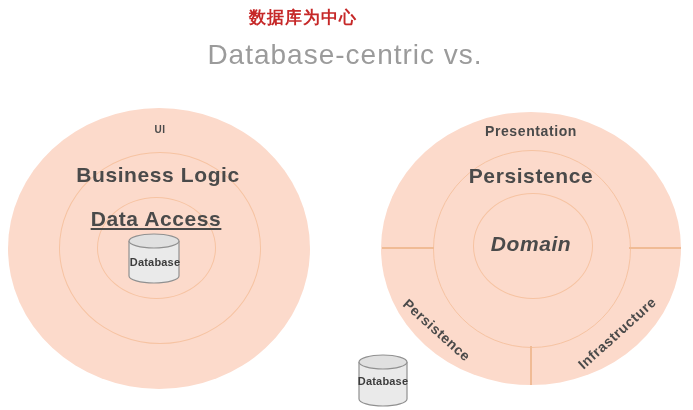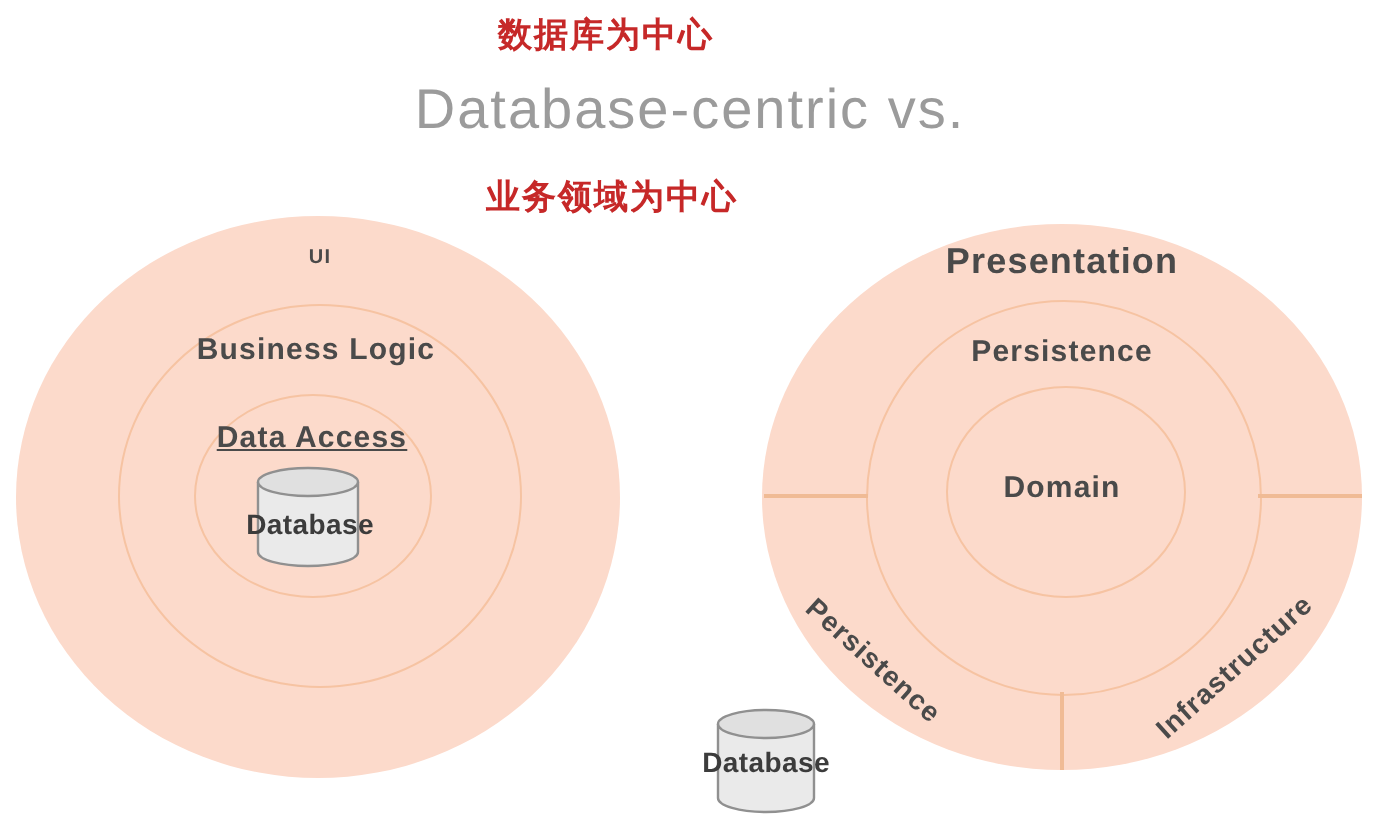--- a/index.html
+++ b/index.html
@@ -20,41 +20,40 @@
     color:#9b9b9b; white-space:nowrap;
   }
   
   .ellipse { position:absolute; border-radius:50%; }
   .fill    { background:#fcdacb; }
   .ringline{ background:transparent; border:1px solid #f6c3a2; }
   .divider { position:absolute; background:#f0bb95; }
   
   .layer-label {
     position:absolute; transform:translate(-50%,-50%);
-    font-size:15px; font-weight:700; letter-spacing:0.6px;
+    font-size:21px; font-weight:700; letter-spacing:0.6px;
     color:#4a4a4a; white-space:nowrap;
   }
   .rot45  { transform:translate(-50%,-50%) rotate(42deg);  font-size:14px; }
   .rotm40 { transform:translate(-50%,-50%) rotate(-42deg); font-size:14px; }
   
   .cyl { position:absolute; }
   .cyl-label {
     position:absolute; transform:translate(-50%,-50%);
-    font-size:14px; font-weight:700; color:#3c3c3c;
+    font-size:11px; font-weight:700; color:#3c3c3c;
     letter-spacing:0.2px; white-space:nowrap;
   }
 </style>
 </head>
 <body>
 
 <div class="canvas">
 
   <div class="annotation" style="left:303px; top:6px;">数据库为中心</div>
   <div class="title-line" style="left:345px; top:26px;margin-top:13px;">Database-centric vs.</div>
-  <div class="annotation" style="left:306px; top:87px;">业务领域为中心</div>
 
   <div>
     <div class="ellipse fill" style="left:8px;   top:108px; width:302px; height:281px;"></div>
     <div class="ellipse ringline" style="left:59px;  top:152px; width:200px; height:190px;"></div>
     <div class="ellipse ringline" style="left:97px;  top:197px; width:117px; height:100px;"></div>
 
     <div class="layer-label" style="left:160px; top:129px; font-size:10px;">UI</div>
     <div class="layer-label" style="left:158px; top:175px;">Business Logic</div>
     <div class="layer-label" style="left:156px; top:219px;text-decoration:underline;">Data Access</div>
 
@@ -67,23 +66,23 @@
 
   <div>
     <div class="ellipse fill" style="left:381px; top:112px; width:300px; height:273px;"></div>
     <div class="ellipse ringline" style="left:433px; top:150px; width:196px; height:196px;"></div>
     <div class="ellipse ringline" style="left:473px; top:193px; width:118px; height:104px;"></div>
 
     <div class="divider" style="left:382px; top:247px; width:52px; height:1.5px;"></div>
     <div class="divider" style="left:629px; top:247px; width:52px; height:1.5px;"></div>
     <div class="divider" style="left:530px; top:346px; width:1.5px; height:39px;"></div>
 
-    <div class="layer-label" style="left:531px; top:131px; font-size:18px;">Presentation</div>
+    <div class="layer-label" style="left:531px; top:131px; font-size:14px;">Presentation</div>
     <div class="layer-label" style="left:531px; top:176px;">Persistence</div>
-    <div class="layer-label" style="left:531px; top:244px;">Domain</div>
+    <div class="layer-label" style="left:531px; top:244px;font-style:italic;">Domain</div>
 
     <div class="layer-label rot45" style="left:437px; top:330px;">Persistence</div>
     <div class="layer-label rotm40" style="left:617px; top:333px;">Infrastructure</div>
 
     <svg class="cyl" style="left:358px; top:354px;" width="51" height="54" viewBox="0 0 51 54">
       <path d="M1 8 L1 45 A 24 7 0 0 0 49 45 L49 8" fill="#eaeaea" stroke="#909090" stroke-width="1.2"></path>
       <ellipse cx="25" cy="8" rx="24" ry="7" fill="#e0e0e0" stroke="#909090" stroke-width="1.2"></ellipse>
     </svg>
     <div class="cyl-label" style="left:383px; top:381px;">Database</div>
   </div>

